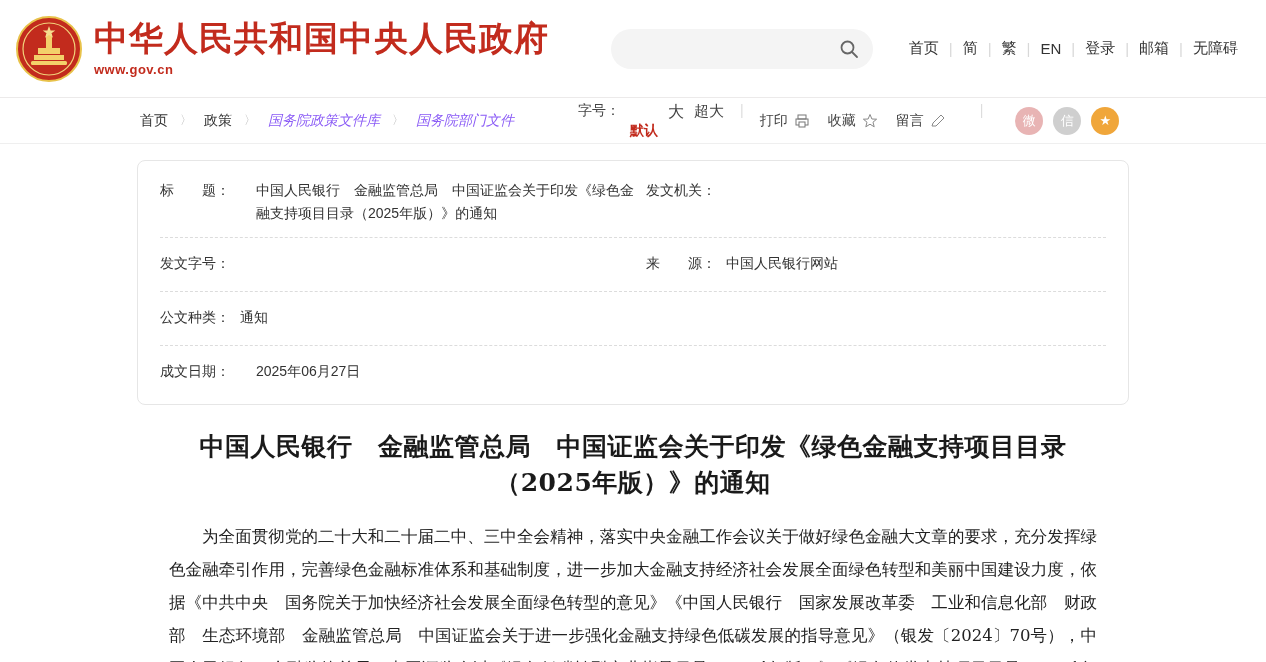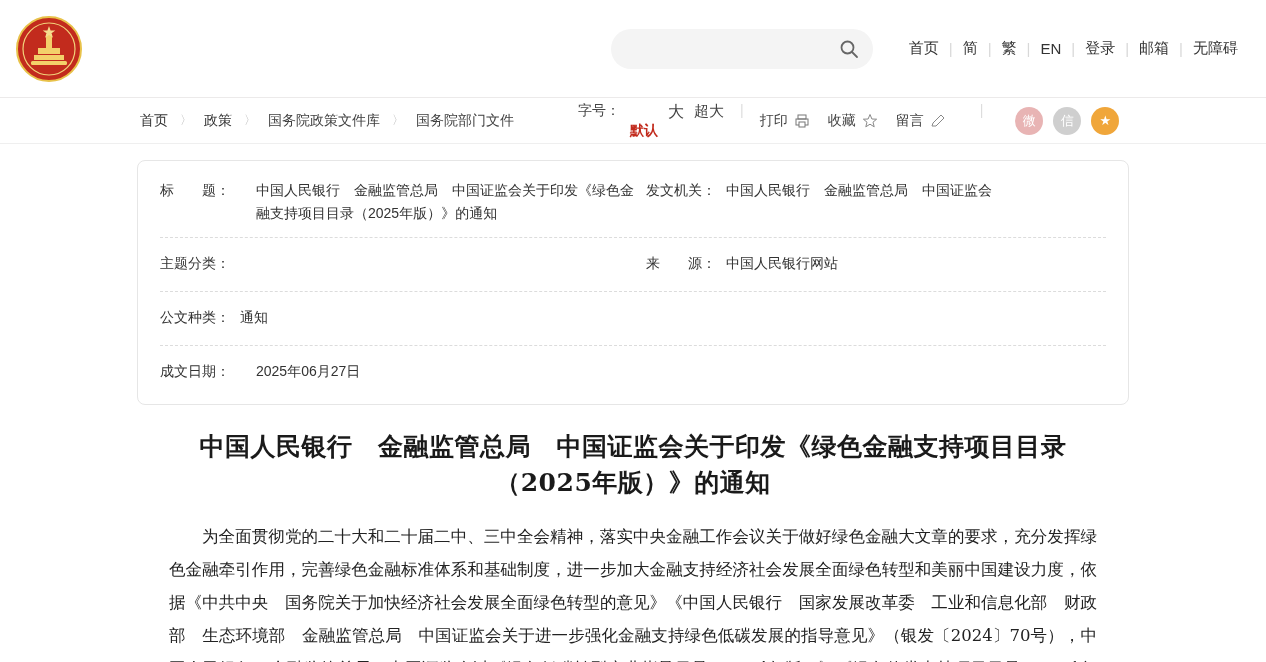--- a/index.html
+++ b/index.html
@@ -82,21 +82,21 @@
     display: flex;
     align-items: center;
     height: 46px;
     padding: 0 0 0 140px;
     font-size: 14px;
     color: #333;
     border-bottom: 1px solid #efefef;
   }
   .crumbs { display: flex; align-items: center; }
   .crumbs a { color: #333; text-decoration: none; }
-  .crumbs .c-strong { color: #404040; }
+  .crumbs .c-strong { color: #8b5cf6; font-style: italic; }
   .crumb-arrow {
     color: #b9b9b9;
     margin: 0 12px;
     font-size: 12px;
   }
   .tools {
     display: flex;
     margin-left: 64px;
     color: #444;
     font-size: 14px;
@@ -189,20 +189,24 @@
       <circle cx="35" cy="35" r="32" fill="#c22b1d" stroke="#e8c24a" stroke-width="2"></circle>
       <circle cx="35" cy="35" r="26" fill="none" stroke="#f2d27a" stroke-width="1.2"></circle>
       <rect x="20" y="41" width="30" height="5" fill="#f3d06a"></rect>
       <rect x="24" y="34" width="22" height="6" fill="#f3d06a"></rect>
       <rect x="32" y="20" width="6" height="14" fill="#f3d06a"></rect>
       <polygon points="35,12 36.6,16.5 41.3,16.5 37.5,19.3 39,23.8 35,21 31,23.8 32.5,19.3 28.7,16.5 33.4,16.5" fill="#f6dd8e"></polygon>
       <rect x="17" y="47" width="36" height="4" rx="1.5" fill="#f3d06a"></rect>
     </svg>
   </div>
 
+  <div class="brand-text">
+    <div class="brand-title">中华人民共和国中央人民政府</div>
+    <div class="brand-sub">www.gov.cn</div>
+  </div>
 
   <div class="header-spacer"></div>
 
   <div class="search-box">
     <input class="search-input" type="text" placeholder="" style="">
     <span class="search-icon">
       <svg width="20" height="20" viewBox="0 0 20 20">
         <circle cx="8.5" cy="8.5" r="6" fill="none" stroke="#666" stroke-width="1.8"></circle>
         <line x1="13" y1="13" x2="18" y2="18" stroke="#666" stroke-width="1.8" stroke-linecap="round"></line>
       </svg>
@@ -287,27 +291,26 @@
 
 <div class="meta-wrap">
 
   <div class="meta-row">
     <div class="meta-cell left">
       <span class="meta-key k-wide">标　　题：</span>
       <span class="meta-val">中国人民银行　金融监管总局　中国证监会关于印发《绿色金融支持项目目录（2025年版）》的通知</span>
     </div>
     <div class="meta-cell right">
       <span class="meta-key">发文机关：</span>
-      <span class="meta-val">中国人民银行　金融监管总局　中国证监会</span>
     </div>
   </div>
 
   <div class="meta-row">
     <div class="meta-cell left">
-      <span class="meta-key k-wide">主题分类：</span>
+      <span class="meta-key k-wide">发文字号：</span>
       <span class="meta-val"></span>
     </div>
     <div class="meta-cell right">
       <span class="meta-key">来　　源：</span>
       <span class="meta-val">中国人民银行网站</span>
     </div>
   </div>
 
   <div class="meta-row">
     <div class="meta-cell right">

